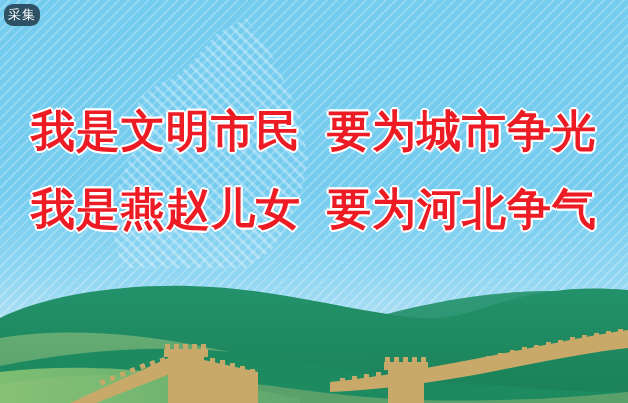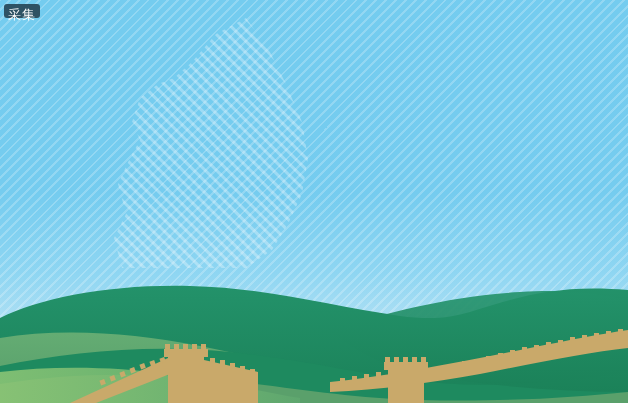--- a/index.html
+++ b/index.html
@@ -99,30 +99,30 @@
     display: inline-block;
     width: 26px;
   }
 
   
   .capture-btn {
     position: absolute;
     left: 4px;
     top: 4px;
     min-width: 36px;
-    height: 14px;
+    height: 22px;
     padding: 0 3px;
     box-sizing: border-box;
     background: #2e5264;
     color: #ffffff;
     font-size: 13px;
     line-height: 22px;
     text-align: center;
     border: none;
-    border-radius: 3px;
+    border-radius: 9px;
     cursor: pointer;
     font-family: "DejaVu Sans", "Liberation Sans", sans-serif;
     letter-spacing: 1px;
     z-index: 50;
   }
 </style>
 </head>
 <body>
 
 <div id="stage">
@@ -294,16 +294,20 @@
       <g>
         <rect x="385" y="357" width="5" height="6"></rect>
         <rect x="394" y="357" width="5" height="6"></rect>
         <rect x="403" y="357" width="5" height="6"></rect>
         <rect x="412" y="357" width="5" height="6"></rect>
         <rect x="421" y="357" width="5" height="6"></rect>
       </g>
     </g>
   </svg>
 
+  <div class="slogan-block">
+    <span class="slogan-line"><span>我是文明市民</span><span class="slogan-gap"></span><span>要为城市争光</span></span>
+    <span class="slogan-line"><span>我是燕赵儿女</span><span class="slogan-gap"></span><span>要为河北争气</span></span>
+  </div>
 
   <button class="capture-btn">采集</button>
 
 </div>
 
 </body></html>

